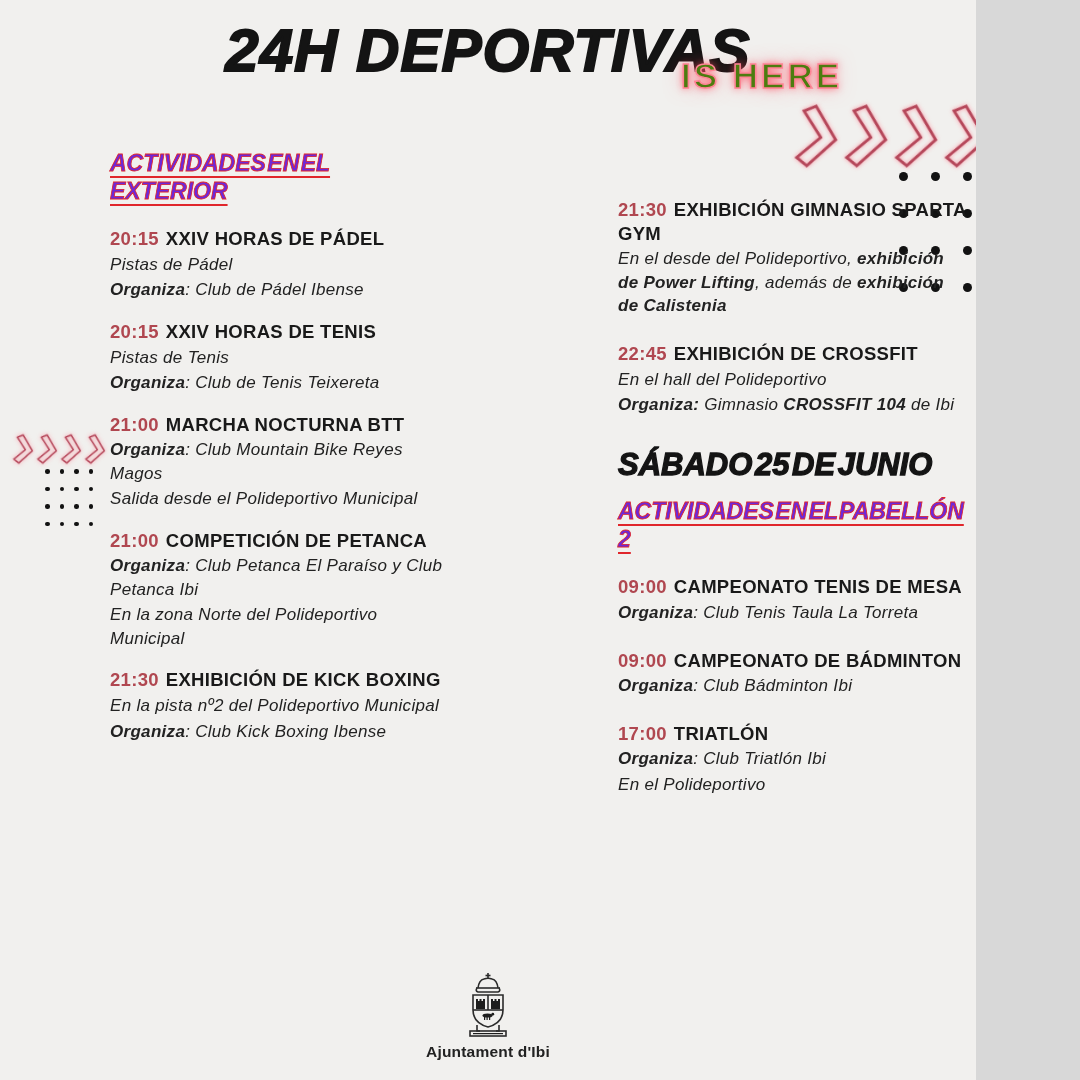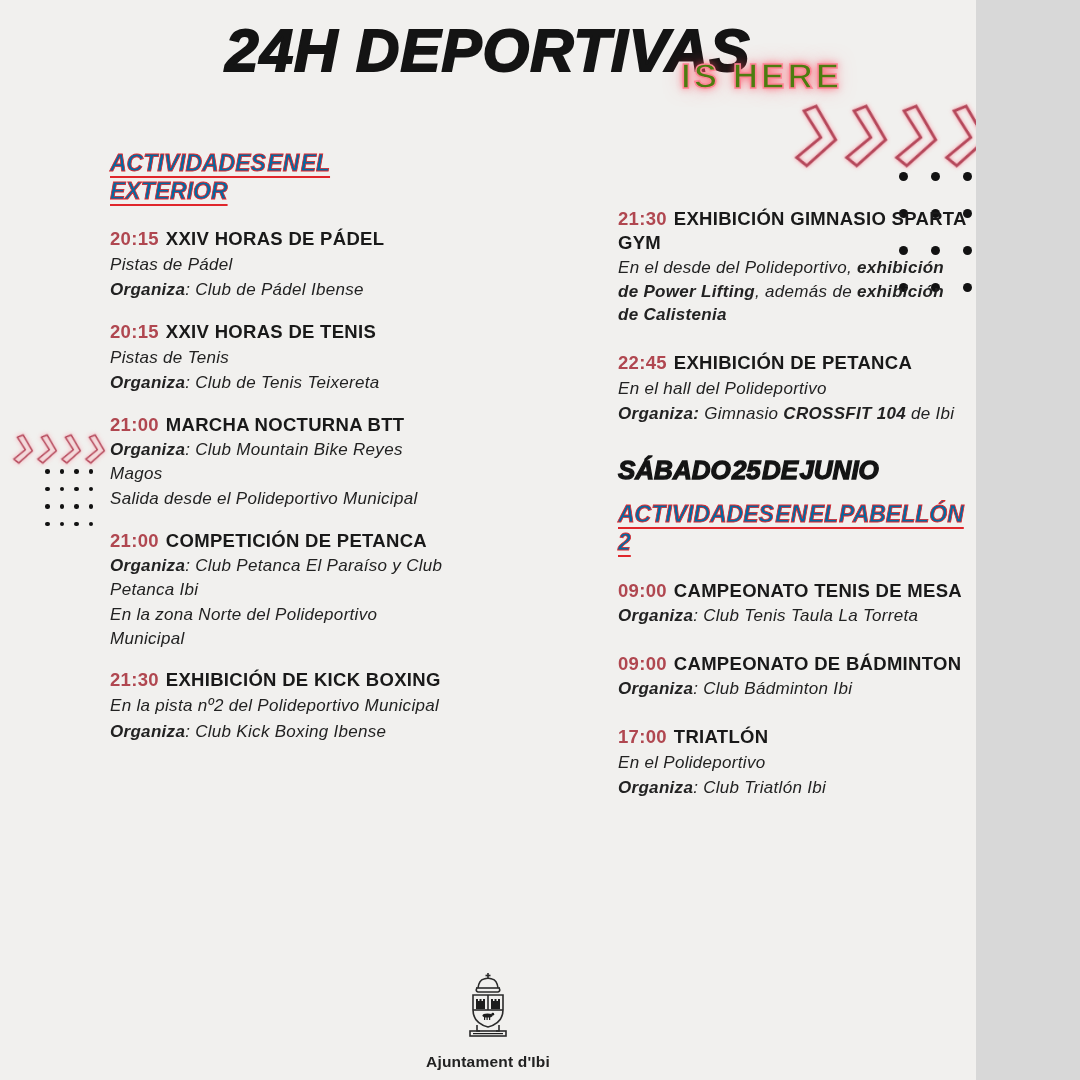--- a/index.html
+++ b/index.html
@@ -10,27 +10,27 @@
   .main-title{position:absolute;top:16px;left:0;width:100%;text-align:center;margin:0;
     font-size:60px;font-weight:bold;font-style:italic;letter-spacing:1px;color:#141414;
     -webkit-text-stroke:2px #141414;}
   .neon{position:absolute;top:56px;left:681px;font-size:35px;font-weight:bold;letter-spacing:3px;
     color:#4d7c0f;-webkit-text-stroke:1.5px #ff8496;
     text-shadow:0 0 7px rgba(255,80,100,.9),0 0 18px rgba(255,80,100,.55);}
 
   
   .col{position:absolute;}
   .left-col{left:110px;top:150px;width:336px;}
-  .right-col{left:618px;top:207px;width:350px;}
-
-  .red-header{font-size:23px;line-height:1.2;font-weight:bold;font-style:italic;color:#0369a1;
+  .right-col{left:618px;top:198px;width:350px;}
+
+  .red-header{font-size:23px;line-height:1.2;font-weight:bold;font-style:italic;color:#6d28d9;
     -webkit-text-stroke:.8px #e0262b;word-spacing:-5px;letter-spacing:0;
     text-decoration:underline;text-decoration-thickness:2px;text-underline-offset:5px;
     margin:0 0 22px 0;}
-  .day-heading{font-size:26px;line-height:1.15;font-weight:bold;font-style:italic;color:#141414;
+  .day-heading{font-size:31px;line-height:1.15;font-weight:bold;font-style:italic;color:#141414;
     -webkit-text-stroke:1.3px #141414;word-spacing:-6px;margin:30px 0 16px 0;}
 
   .event{margin-bottom:18px;}
   .right-col .event{margin-bottom:24px;}
   .event-title{font-size:18.5px;line-height:1.28;font-weight:bold;letter-spacing:.3px;color:#191919;}
   .event-title .time{color:#b04750;margin-right:7px;}
   .event-body{font-size:17px;line-height:23.5px;font-style:italic;letter-spacing:.3px;
     color:#222;margin:2px 0 0 0;}
   .event-body .b{font-weight:bold;}
 
@@ -41,21 +41,21 @@
   .chev-left{left:14px;top:434px;gap:4px;}
   .dots{position:absolute;display:grid;}
   .dots-tr{left:899px;top:172px;grid-template-columns:repeat(4,9px);column-gap:23px;row-gap:28px;}
   .dots-tr .dot{width:9px;height:9px;border-radius:50%;background:#121212;}
   .dots-left{left:45px;top:469px;grid-template-columns:repeat(4,4.5px);column-gap:10px;row-gap:13px;}
   .dots-left .dot{width:4.5px;height:4.5px;border-radius:50%;background:#121212;}
 
   
   .footer{position:absolute;top:972px;left:0;width:100%;text-align:center;}
   .crest{display:block;margin:0 auto;}
-  .footer-name{margin-top:15px;font-size:15.5px;font-weight:bold;color:#222;letter-spacing:.2px;}
+  .footer-name{margin-top:5px;font-size:15.5px;font-weight:bold;color:#222;letter-spacing:.2px;}
 </style>
 </head>
 <body>
 
 <div class="poster">
 
   <h1 class="main-title">24H DEPORTIVAS</h1>
   <div class="neon">IS HERE</div>
 
   <div class="chev-row chev-tr">
@@ -154,40 +154,40 @@
       </div>
   </section>
 
   <section class="col right-col">
     <div class="events">
         <article class="event">
           <div class="event-title"><span class="time">21:30</span><span>EXHIBICIÓN GIMNASIO SPARTA GYM</span></div>
           <p class="event-body"><span>En el desde del Polideportivo, </span><span class="b">exhibición de Power Lifting</span><span>, además de </span><span class="b">exhibición de Calistenia</span></p>
         </article>
         <article class="event">
-          <div class="event-title"><span class="time">22:45</span><span>EXHIBICIÓN DE PETANCA</span></div>
+          <div class="event-title"><span class="time">22:45</span><span>EXHIBICIÓN DE CROSSFIT</span></div>
           <p class="event-body"><span>En el hall del Polideportivo</span></p>
           <p class="event-body"><span class="b">Organiza:</span><span> Gimnasio </span><span class="b">CROSSFIT 104</span><span> de Ibi</span></p>
         </article>
       </div>
     <h2 class="day-heading">SÁBADO 25 DE JUNIO</h2>
     <h2 class="red-header">ACTIVIDADES EN EL PABELLÓN 2</h2>
     <div class="events">
         <article class="event">
           <div class="event-title"><span class="time">09:00</span><span>CAMPEONATO TENIS DE MESA</span></div>
           <p class="event-body"><span class="b">Organiza</span><span>: Club Tenis Taula La Torreta</span></p>
         </article>
         <article class="event">
           <div class="event-title"><span class="time">09:00</span><span>CAMPEONATO DE BÁDMINTON</span></div>
           <p class="event-body"><span class="b">Organiza</span><span>: Club Bádminton Ibi</span></p>
         </article>
         <article class="event">
           <div class="event-title"><span class="time">17:00</span><span>TRIATLÓN</span></div>
+          <p class="event-body"><span class="b">Organiza</span><span>: Club Triatlón Ibi</span></p>
           <p class="event-body"><span>En el Polideportivo</span></p>
-          <p class="event-body"><span class="b">Organiza</span><span>: Club Triatlón Ibi</span></p>
         </article>
       </div>
   </section>
 
   <footer class="footer">
     <svg class="crest" width="84" height="66" viewBox="0 0 84 66">
       <g fill="none" stroke="#2b2b2b" stroke-width="1.6">
         <line x1="42" y1="1" x2="42" y2="7"></line>
           <line x1="39.5" y1="3.5" x2="44.5" y2="3.5"></line>
         <path d="M32 16 Q33 8 38 7 M52 16 Q51 8 46 7 M38 7 Q42 5.5 46 7"></path>

